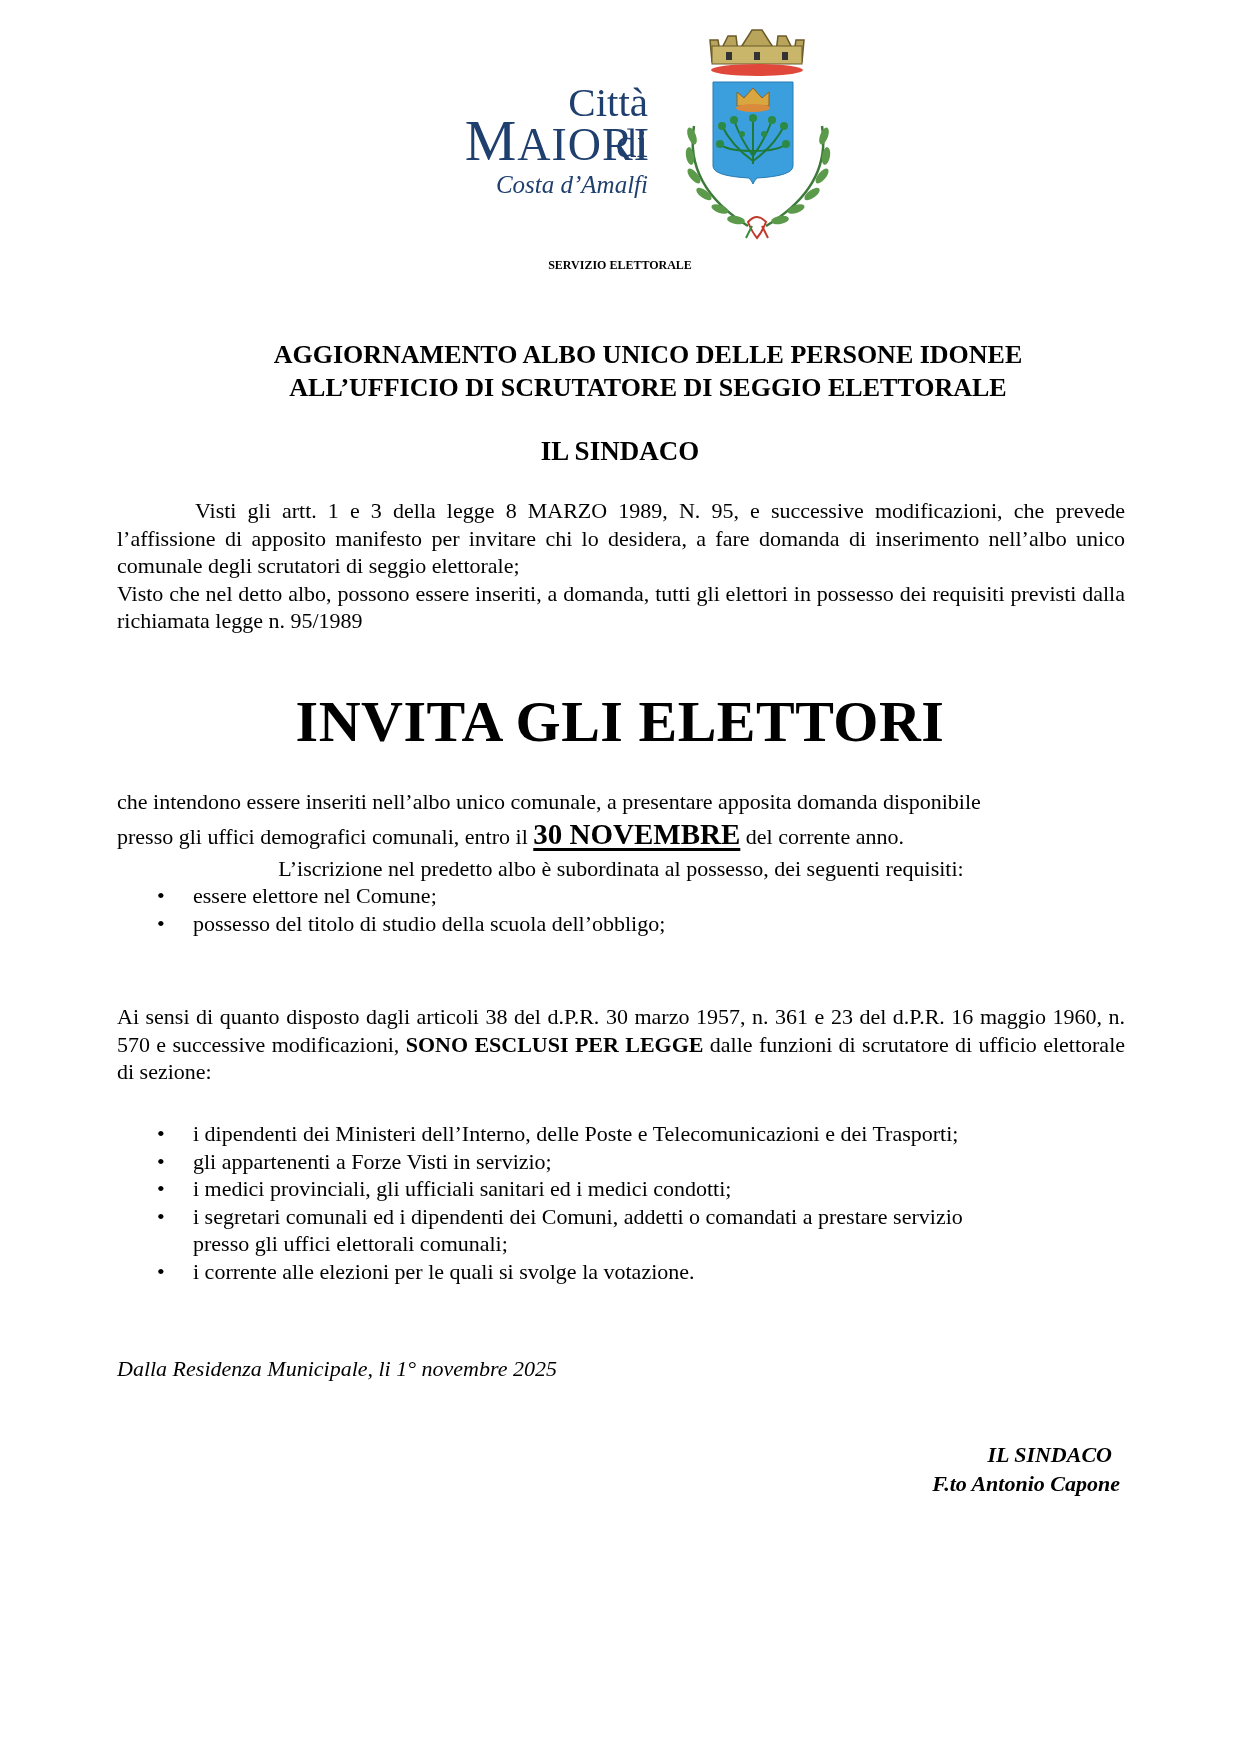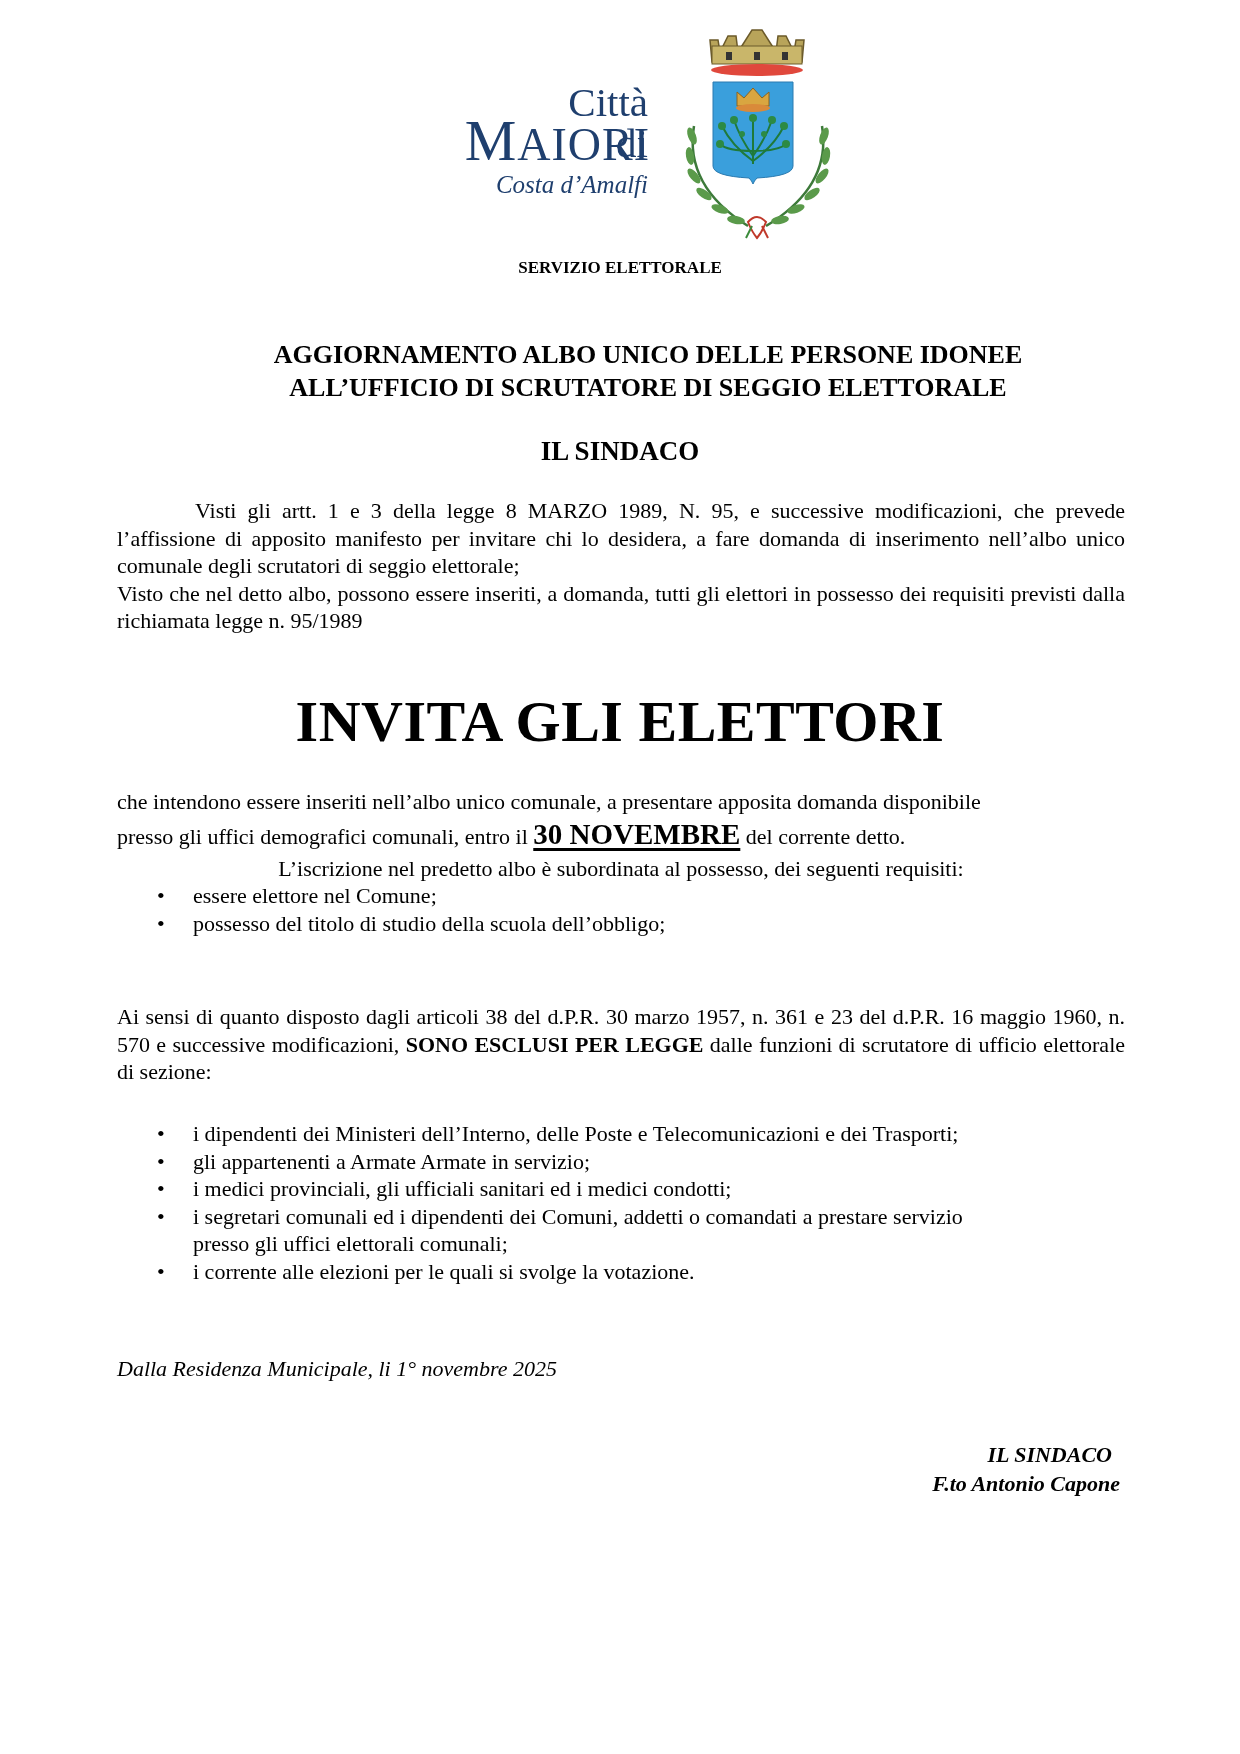--- a/index.html
+++ b/index.html
@@ -8,21 +8,21 @@
   .abs { position: absolute; }
   
   .logo-citta { left: 536px; top: 82px; width: 112px; text-align: right; font-size: 41px; color: #1f3f6e; line-height: 1; }
   .logo-maiori { left: 400px; top: 112px; width: 250px; text-align: right; font-size: 58px; color: #1f3f6e; line-height: 1; letter-spacing: 1px; }
   .logo-maiori .sc { font-size: 58px; }
   .logo-maiori .sm { font-size: 46px; }
   .logo-costa { left: 470px; top: 172px; width: 178px; text-align: right; font-size: 25px; font-style: italic; color: #1f3f6e; line-height: 1; }
   .crest { left: 682px; top: 26px; width: 150px; height: 214px; }
 
   .center { left: 0; width: 1240px; text-align: center; }
-  .servizio { top: 258px; font-size: 17px; font-weight: bold; }
+  .servizio { top: 258px; font-size: 12px; font-weight: bold; }
   .title { top: 338px; font-size: 26px; font-weight: bold; line-height: 33px; margin-left: 28px; }
   .sindaco-head { top: 436px; font-size: 27px; font-weight: bold; }
 
   .body-block { left: 117px; width: 1008px; font-size: 22px; line-height: 27.6px; text-align: justify; }
   .para1 { top: 497px; }
   .para1 p { margin: 0; }
   .indent { text-indent: 78px; }
 
   .invita { top: 688px; font-size: 58px; font-weight: bold; letter-spacing: 0.5px; }
 
@@ -125,36 +125,36 @@
 
 <div class="abs body-block para1">
   <p class="indent">Visti gli artt. 1 e 3  della legge 8 MARZO 1989, N. 95, e successive modificazioni, che prevede l’affissione di apposito manifesto per invitare chi lo desidera, a fare domanda di inserimento nell’albo unico comunale degli scrutatori di seggio elettorale;</p>
   <p>Visto che nel detto albo, possono essere inseriti, a domanda, tutti gli elettori in possesso dei requisiti previsti dalla richiamata legge n. 95/1989</p>
 </div>
 
 <div class="abs center invita">INVITA GLI ELETTORI</div>
 
 <div class="abs body-block para2">
   <p>che intendono essere inseriti nell’albo unico comunale, a presentare apposita domanda disponibile</p>
-  <p class="line-big" style="text-align:left;"><span>presso gli uffici demografici comunali,  entro il </span><span class="date-strong">30 NOVEMBRE</span><span> del corrente detto.</span></p>
+  <p class="line-big" style="text-align:left;"><span>presso gli uffici demografici comunali,  entro il </span><span class="date-strong">30 NOVEMBRE</span><span> del corrente anno.</span></p>
   <p style="text-align:center;">L’iscrizione nel predetto albo è subordinata al possesso, dei seguenti requisiti:</p>
   <ul class="req">
     <li><span class="bullet">•</span><span>essere elettore nel Comune;</span></li>
     <li><span class="bullet">•</span><span>possesso del titolo di studio della scuola dell’obbligo;</span></li>
   </ul>
 </div>
 
 <div class="abs body-block para3">
   <p><span>Ai sensi di quanto disposto dagli articoli 38 del d.P.R. 30 marzo 1957, n. 361 e 23 del d.P.R. 16 maggio 1960, n. 570 e successive modificazioni,  </span><strong>SONO ESCLUSI PER LEGGE</strong><span> dalle funzioni di scrutatore di ufficio elettorale di sezione:</span></p>
 </div>
 
 <div class="abs body-block excl" style="text-align:left;">
   <ul class="req">
     <li><span class="bullet">•</span><span>i dipendenti dei Ministeri dell’Interno, delle Poste e Telecomunicazioni e dei Trasporti;</span></li>
-    <li><span class="bullet">•</span><span>gli appartenenti a Armate Armate in servizio;</span></li>
+    <li><span class="bullet">•</span><span>gli appartenenti a Forze Visti in servizio;</span></li>
     <li><span class="bullet">•</span><span>i medici provinciali, gli ufficiali sanitari ed i medici condotti;</span></li>
     <li style="padding-right:120px;"><span class="bullet">•</span><span>i segretari comunali ed i dipendenti dei Comuni, addetti o comandati a prestare servizio presso gli uffici elettorali comunali;</span></li>
     <li><span class="bullet">•</span><span>i corrente alle elezioni per le quali si svolge la votazione.</span></li>
   </ul>
 </div>
 
 <div class="abs dalla">Dalla Residenza Municipale, li 1° novembre 2025</div>
 <div class="abs sign sign1">IL SINDACO</div>
 <div class="abs sign sign2">F.to Antonio Capone</div>
 

